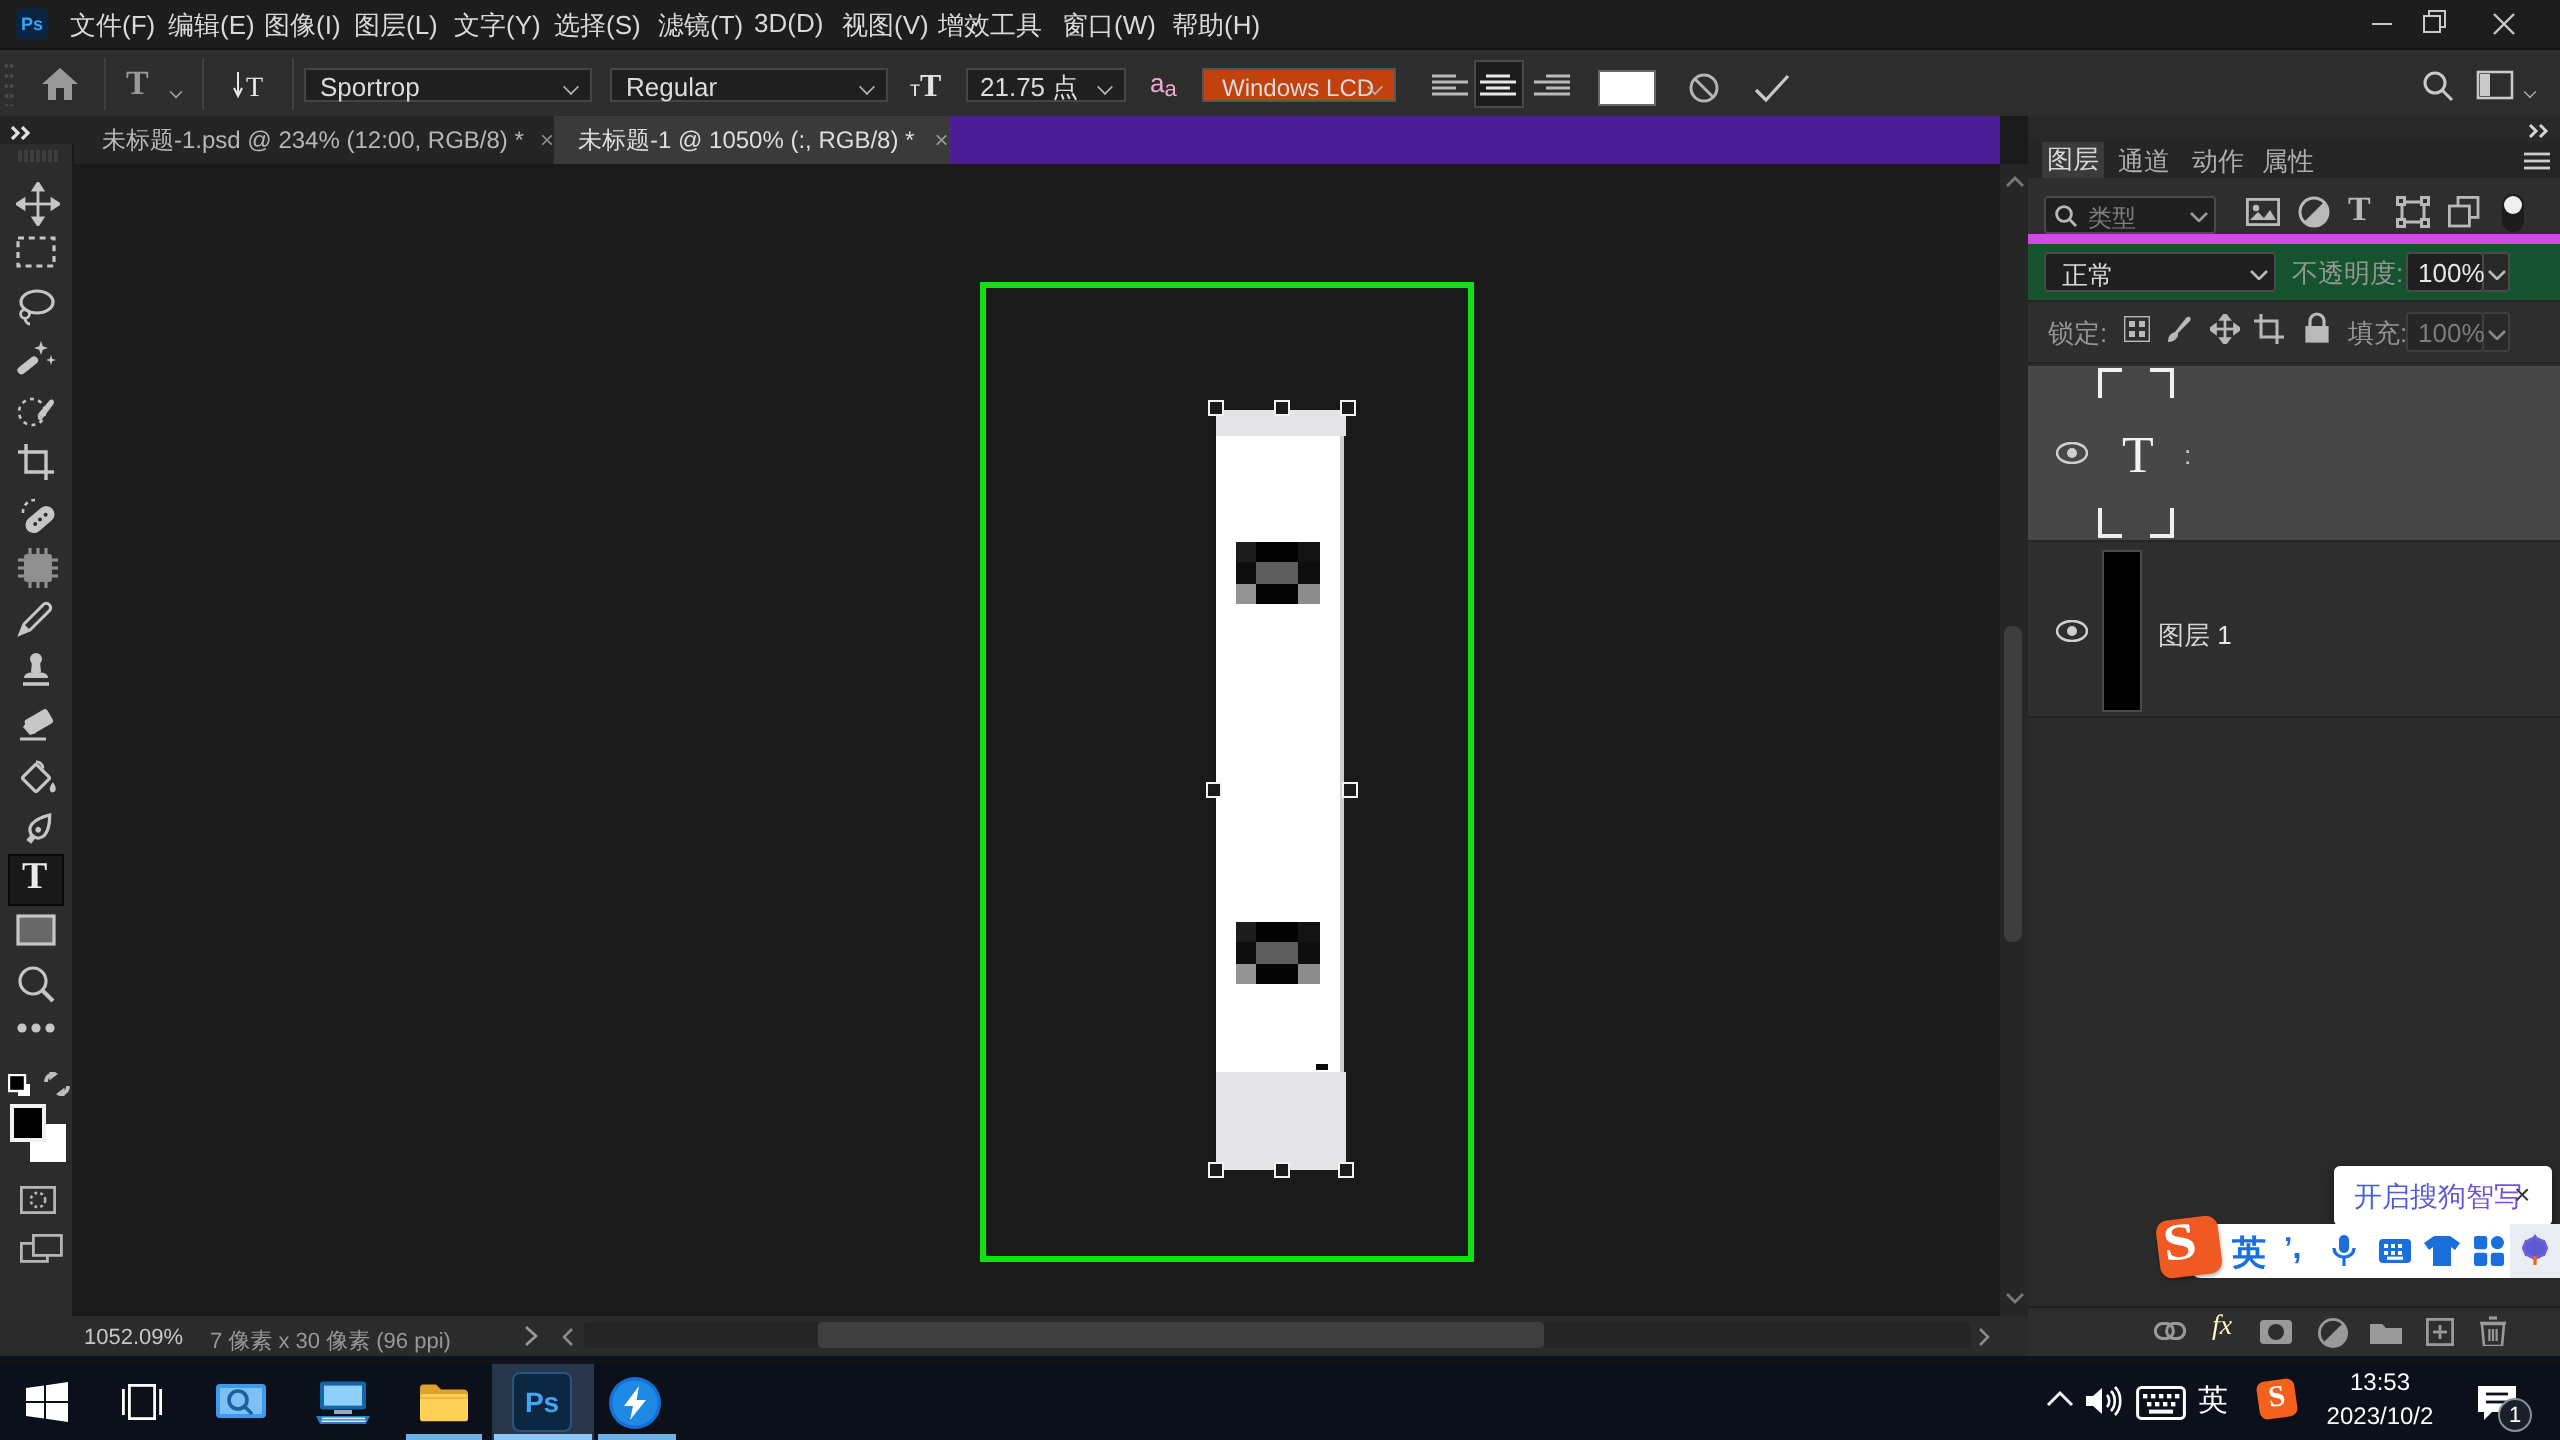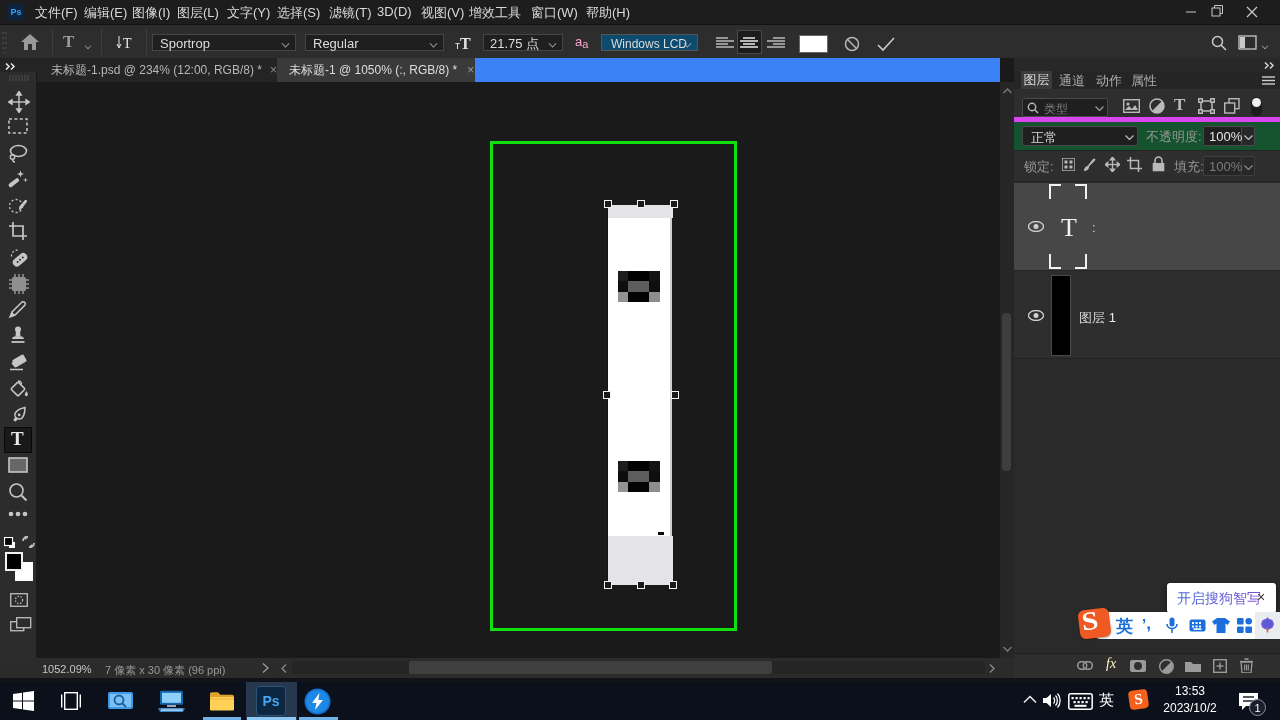--- a/index.html
+++ b/index.html
@@ -11,21 +11,21 @@
 
 #optbar{position:absolute;left:0;top:24px;width:1280px;height:34px;background:#2d2d2d;border-top:1px solid #121212}
 .sep{position:absolute;top:4px;width:1px;height:26px;background:#3e3e3e}
 .combo{position:absolute;top:9px;height:17px;background:#1f1f1f;border:1px solid #454545;color:#dcdcdc;font-size:13px;line-height:17px}
 .combo .arr{position:absolute;right:6px;top:5px;width:7px;height:7px;border-right:1.5px solid #b5b5b5;border-bottom:1.5px solid #b5b5b5;transform:rotate(45deg) scale(.8)}
 .varr{width:6px;height:6px;border-right:1.5px solid #a9a9a9;border-bottom:1.5px solid #a9a9a9;transform:rotate(45deg) scale(.75)}
 
 #toolbar{position:absolute;left:0;top:58px;width:37px;height:600px;background:#2c2c2c;border-right:1px solid #1a1a1a}
 .tool{position:absolute;left:8px}
 
-#tabbar{position:absolute;left:37px;top:58px;width:963px;height:24px;background:#3b82f6}
+#tabbar{position:absolute;left:37px;top:58px;width:963px;height:24px;background:#4c1d95}
 .dtab{position:absolute;top:0;height:24px;font-size:12px;color:#b7b7b7;line-height:24px}
 
 #canvas{position:absolute;left:37px;top:82px;width:963px;height:576px;background:#1a1a1a}
 #greenrect{position:absolute;left:453px;top:59px;width:247px;height:490px;border:3px solid #10DF10}
 .handle{position:absolute;width:8px;height:8px;background:#1a1a1a;border:1.5px solid #f2f2f2;box-sizing:border-box}
 
 #panel{position:absolute;left:1014px;top:58px;width:266px;height:620px;background:#2b2b2b}
 
 #statusbar{position:absolute;left:0;top:658px;width:1014px;height:20px;background:#2b2b2b;color:#c6c6c6;font-size:11px}
 
@@ -85,21 +85,21 @@
       <text x="7" y="14" fill="#e8e8e8" font-size="14" font-family="Liberation Serif">T</text>
       <path d="M3 2 V13 M1 10 L3 14 L5 10" stroke="#e8e8e8" fill="none"></path>
       <path d="M14 2 H21 M17.5 2 V7" stroke="#e8e8e8" fill="none" stroke-width="0"></path>
     </svg>
   <div class="sep" style="left:146px"></div>
   <div class="combo" style="left:152px;width:144px"><span style="margin-left:7px">Sportrop</span><div class="arr"></div></div>
   <div class="combo" style="left:305px;width:139px"><span style="margin-left:7px">Regular</span><div class="arr"></div></div>
   <div class="abs" style="left:455px;top:10px;color:#e3e3e3;font-size:11px">т<span style="font-size:16px;font-weight:bold;font-family:'Liberation Serif',serif">T</span></div>
   <div class="combo" style="left:483px;width:80px"><span style="margin-left:6px">21.75 点</span><div class="arr"></div></div>
   <div class="abs" style="left:575px;top:9px;color:#f9a8d4;font-size:13px">a<span style="font-size:11px;vertical-align:-2px">a</span></div>
-  <div class="combo" style="left:601px;width:97px;background:#0c4a6e;border-color:#555"><span style="margin-left:9px;font-size:12px">Windows LCD</span><div class="arr"></div></div>
+  <div class="combo" style="left:601px;width:97px;background:#c2410c;border-color:#555"><span style="margin-left:9px;font-size:12px">Windows LCD</span><div class="arr"></div></div>
   <svg class="abs" style="left:716px;top:12px" width="19" height="12">
       <g stroke="#bbb" stroke-width="1.5">
         <line x1="0" y1="1" x2="12" y2="1"></line>
         <line x1="0" y1="4" x2="18" y2="4"></line>
         <line x1="0" y1="7" x2="12" y2="7"></line>
         <line x1="0" y1="10" x2="18" y2="10"></line>
       </g>
     </svg>
   <div class="abs" style="left:737px;top:5px;width:25px;height:24px;background:#1c1c1c;border:1px solid #4a4a4a"></div>
   <svg class="abs" style="left:740px;top:12px" width="19" height="12">

